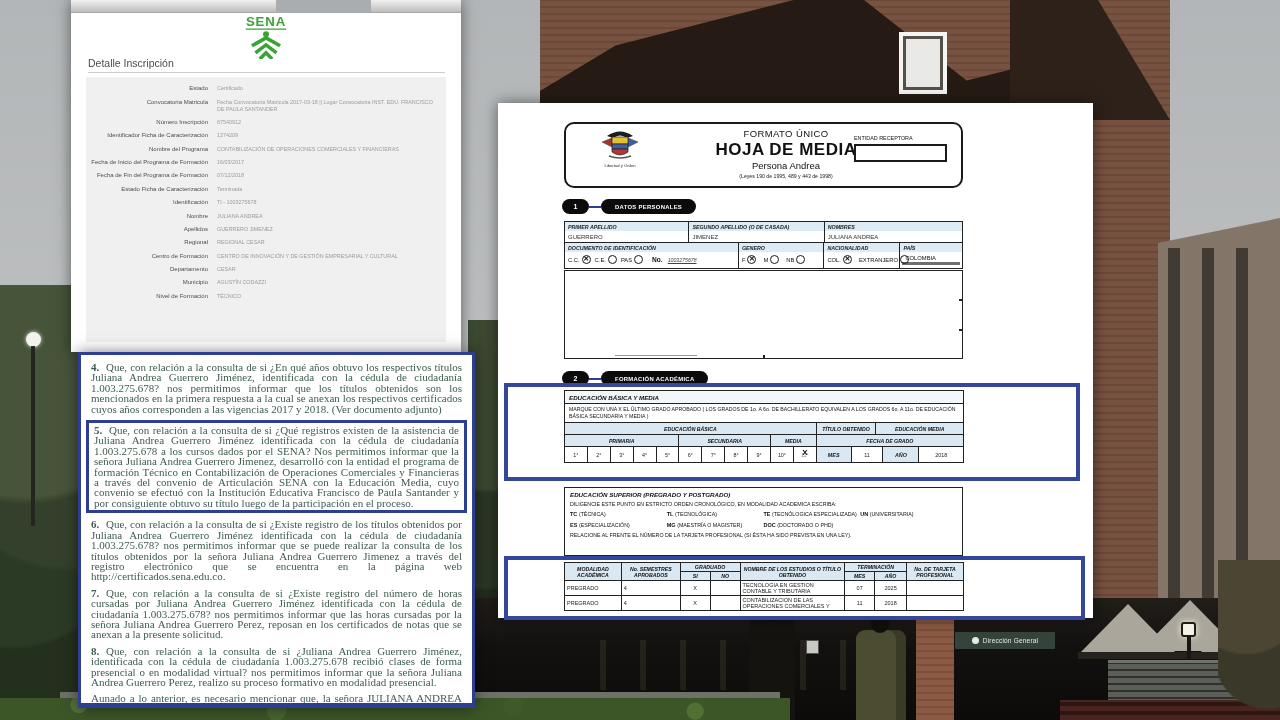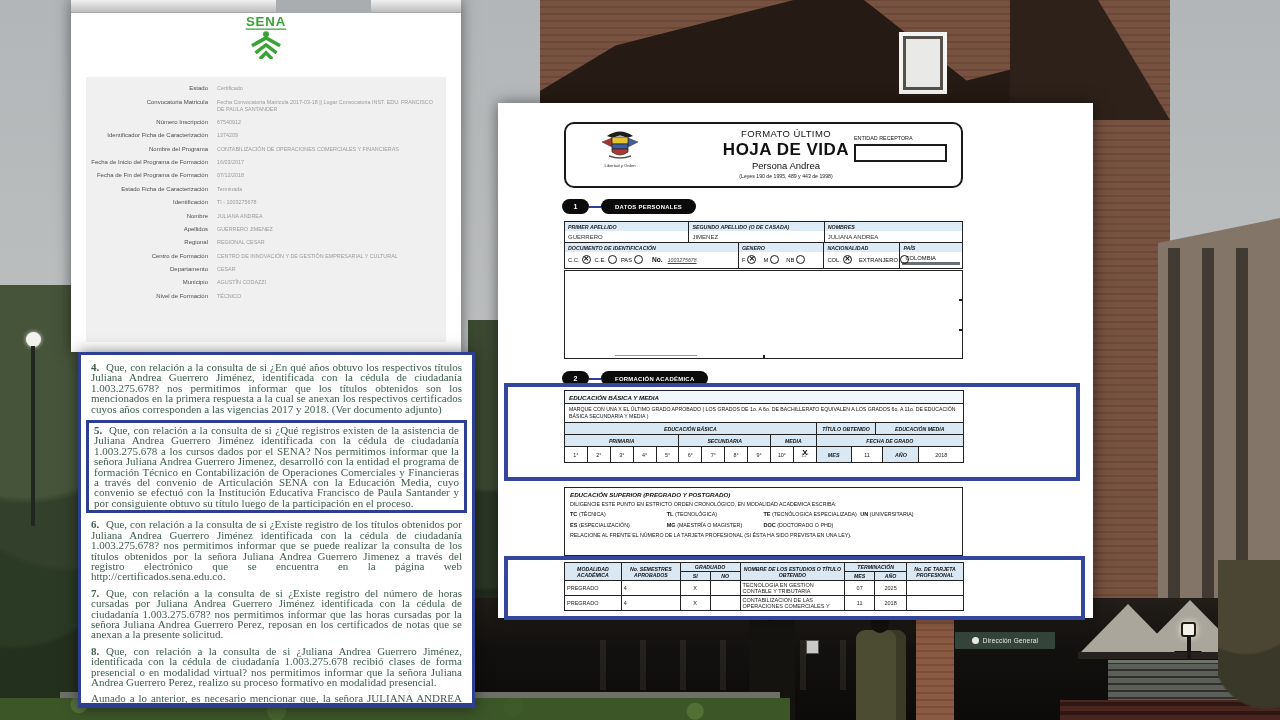--- a/index.html
+++ b/index.html
@@ -217,20 +217,21 @@
     <div class="sena-logo">
       <svg width="58" height="44" viewBox="0 0 64 50">
         <text x="32" y="13" text-anchor="middle" font-family="Liberation Sans,sans-serif" font-size="15" font-weight="bold" fill="#3aa335" letter-spacing="1">SENA</text>
         <line x1="9" y1="16" x2="55" y2="16" stroke="#3aa335" stroke-width="1.6"></line>
         <circle cx="32" cy="22" r="3.4" fill="#3aa335"></circle>
         <polyline points="16,35 32,26 48,35" fill="none" stroke="#3aa335" stroke-width="4"></polyline>
         <polyline points="20,43 32,34 44,43" fill="none" stroke="#3aa335" stroke-width="4"></polyline>
         <polyline points="25,50 32,43 39,50" fill="none" stroke="#3aa335" stroke-width="4"></polyline>
       </svg>
     </div>
+    <div class="insc-title">Detalle Inscripción</div>
     <div class="insc-panel" id="insc-rows">
         <div class="irow">
           <span class="ilabel">Estado</span>
           <span class="ivalue">Certificado</span>
         </div>
         <div class="irow">
           <span class="ilabel">Convocatoria Matricula</span>
           <span class="ivalue">Fecha Convocatoria Matricula 2017-03-18 || Lugar Convocatoria INST. EDU. FRANCISCO DE PAULA SANTANDER</span>
         </div>
         <div class="irow">
@@ -312,22 +313,22 @@
           <path d="M13,9 L3,13 L13,18 Z" fill="#a33430" stroke="#333" stroke-width="0.5"></path>
           <path d="M29,9 L39,13 L29,18 Z" fill="#3f5fa0" stroke="#333" stroke-width="0.5"></path>
           <rect x="13" y="8" width="16" height="7" fill="#e4c22e" stroke="#222" stroke-width="0.7"></rect>
           <rect x="13" y="15" width="16" height="5" fill="#3f5fa0" stroke="#222" stroke-width="0.7"></rect>
           <path d="M13,20 h16 v3 q-8,6 -16,0 Z" fill="#b33630" stroke="#222" stroke-width="0.7"></path>
           <path d="M10,27 Q21,31 32,27" fill="none" stroke="#555" stroke-width="1.4"></path>
         </svg>
         <div class="crest-caption">Libertad y Orden</div>
       </div>
       <div class="hv-center">
-        <div class="hv-formato">FORMATO ÚLTIMO</div>
-        <div class="hv-title">HOJA DE VIDA</div>
+        <div class="hv-formato">FORMATO ÚNICO</div>
+        <div class="hv-title">HOJA DE MEDIA</div>
         <div class="hv-sub">Persona Andrea</div>
         <div class="hv-laws">(Leyes 190 de 1995, 489 y 443 de 1998)</div>
       </div>
       <div class="entidad-label">ENTIDAD RECEPTORA</div>
       <div class="entidad-box"></div>
     </div>
 
     <div class="pill-row" style="left:64px;top:96px;">
       <span class="pill-num">1</span>
       <span class="pill-link"></span>

